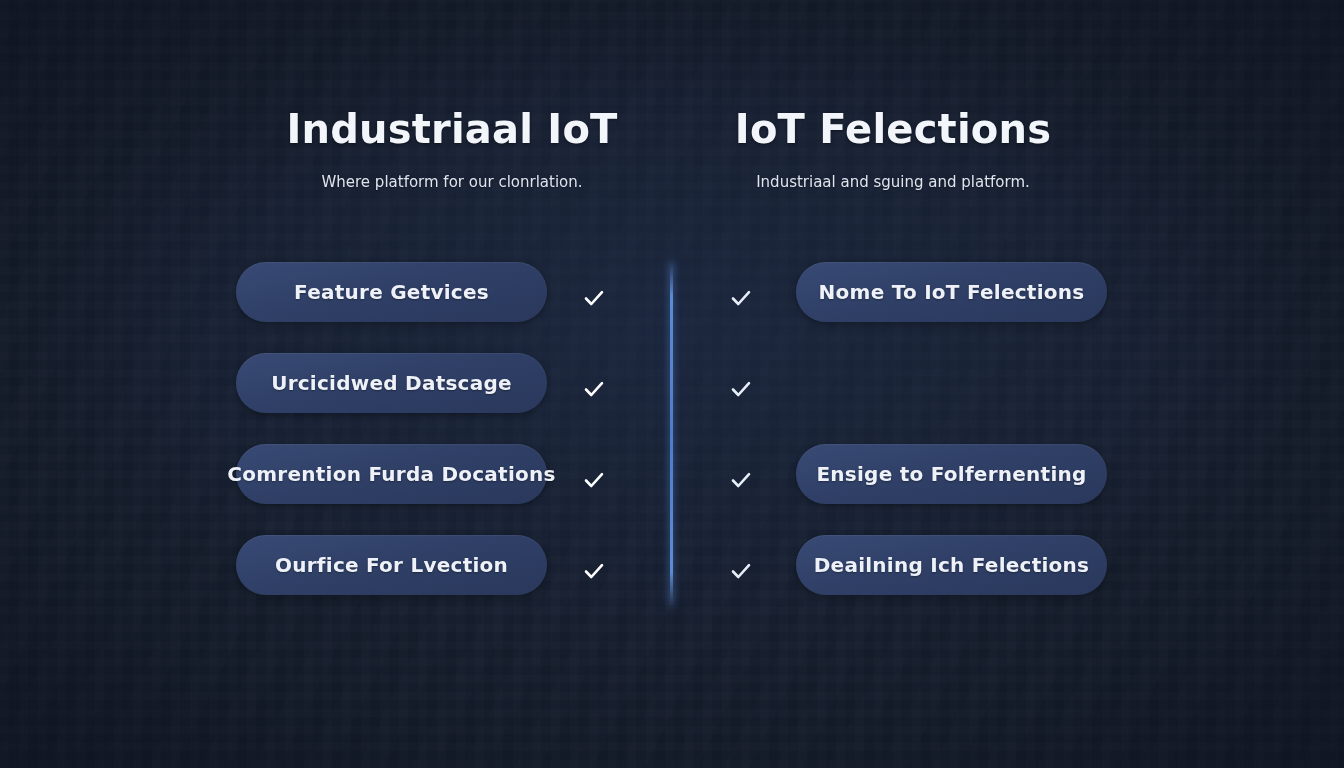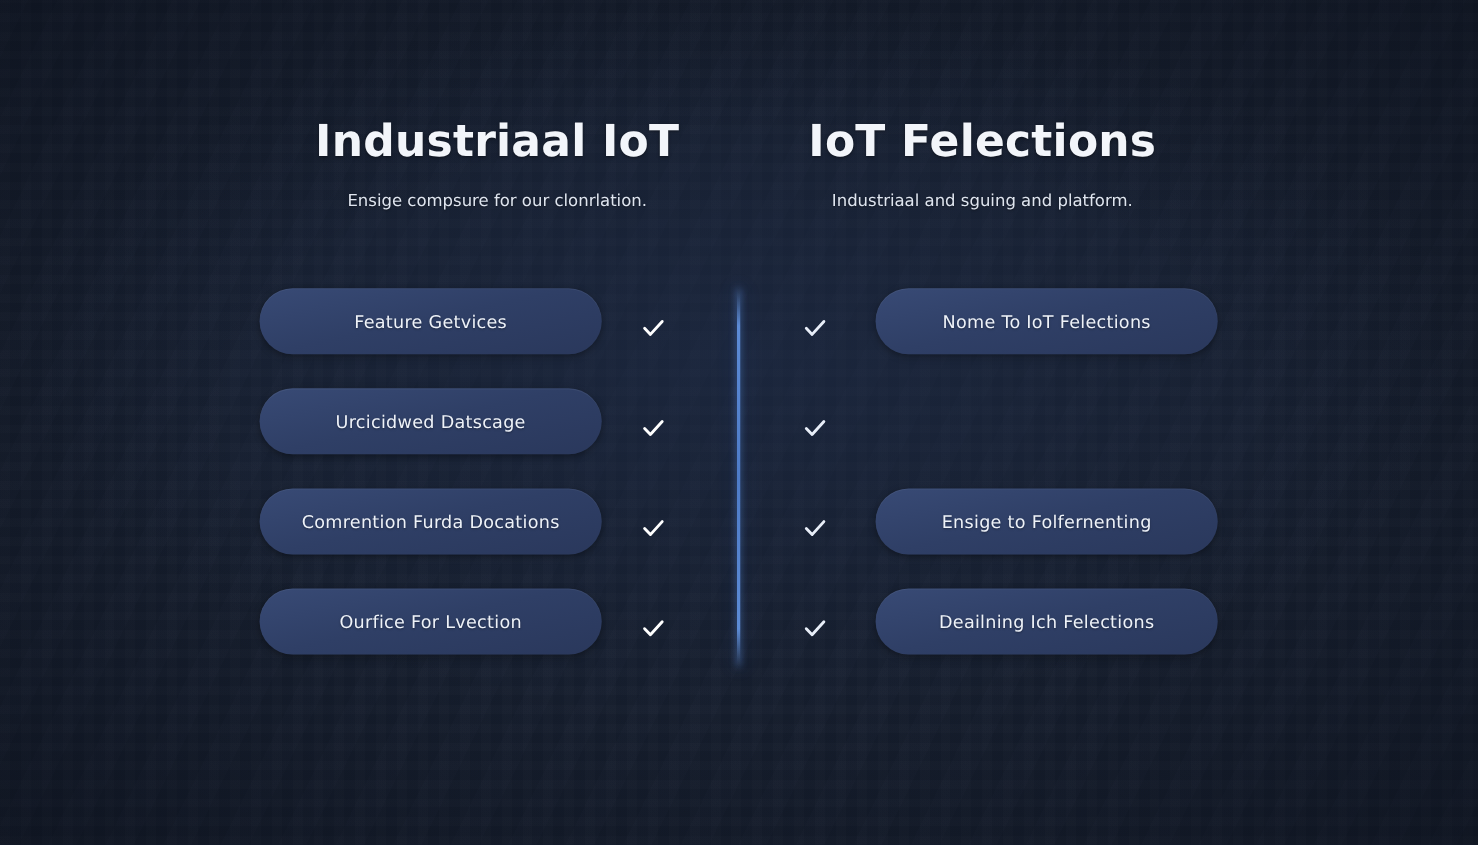--- a/index.html
+++ b/index.html
@@ -94,22 +94,22 @@
     justify-content: center;
     background: linear-gradient(168deg, #384a75 0%, #2f3f66 48%, #2a385c 100%);
     box-shadow:
       0 2px 7px rgba(0,0,0,0.34),
       inset 0 1px 0 rgba(255,255,255,0.055);
     box-sizing: border-box;
   }
   .pill-left  { left: 236px; }
   .pill-right { left: 796px; }
   .pill-label {
-    font-size: 16px;
-    font-weight: 400;
+    font-size: 20px;
+    font-weight: 700;
     color: #eef2f8;
     letter-spacing: 0.25px;
     white-space: nowrap;
     text-shadow: 0 1px 2px rgba(0,0,0,0.35);
   }
 
   
   .check {
     position: absolute;
     top: 24px;
@@ -141,21 +141,21 @@
 </head>
 <body>
 
 <div id="bg-texture"></div>
 <div id="bg-vignette"></div>
 
 <div id="stage">
 
   <div class="col-header" id="header-left">
     <h1 class="col-title">Industriaal IoT</h1>
-    <p class="col-subtitle">Ensige compsure for our clonrlation.</p>
+    <p class="col-subtitle">Where platform for our clonrlation.</p>
   </div>
 
   <div class="col-header" id="header-right">
     <h1 class="col-title">IoT Felections</h1>
     <p class="col-subtitle">Industriaal and sguing and platform.</p>
   </div>
 
   <div id="divider"></div>
 
   <div id="compare-grid">

